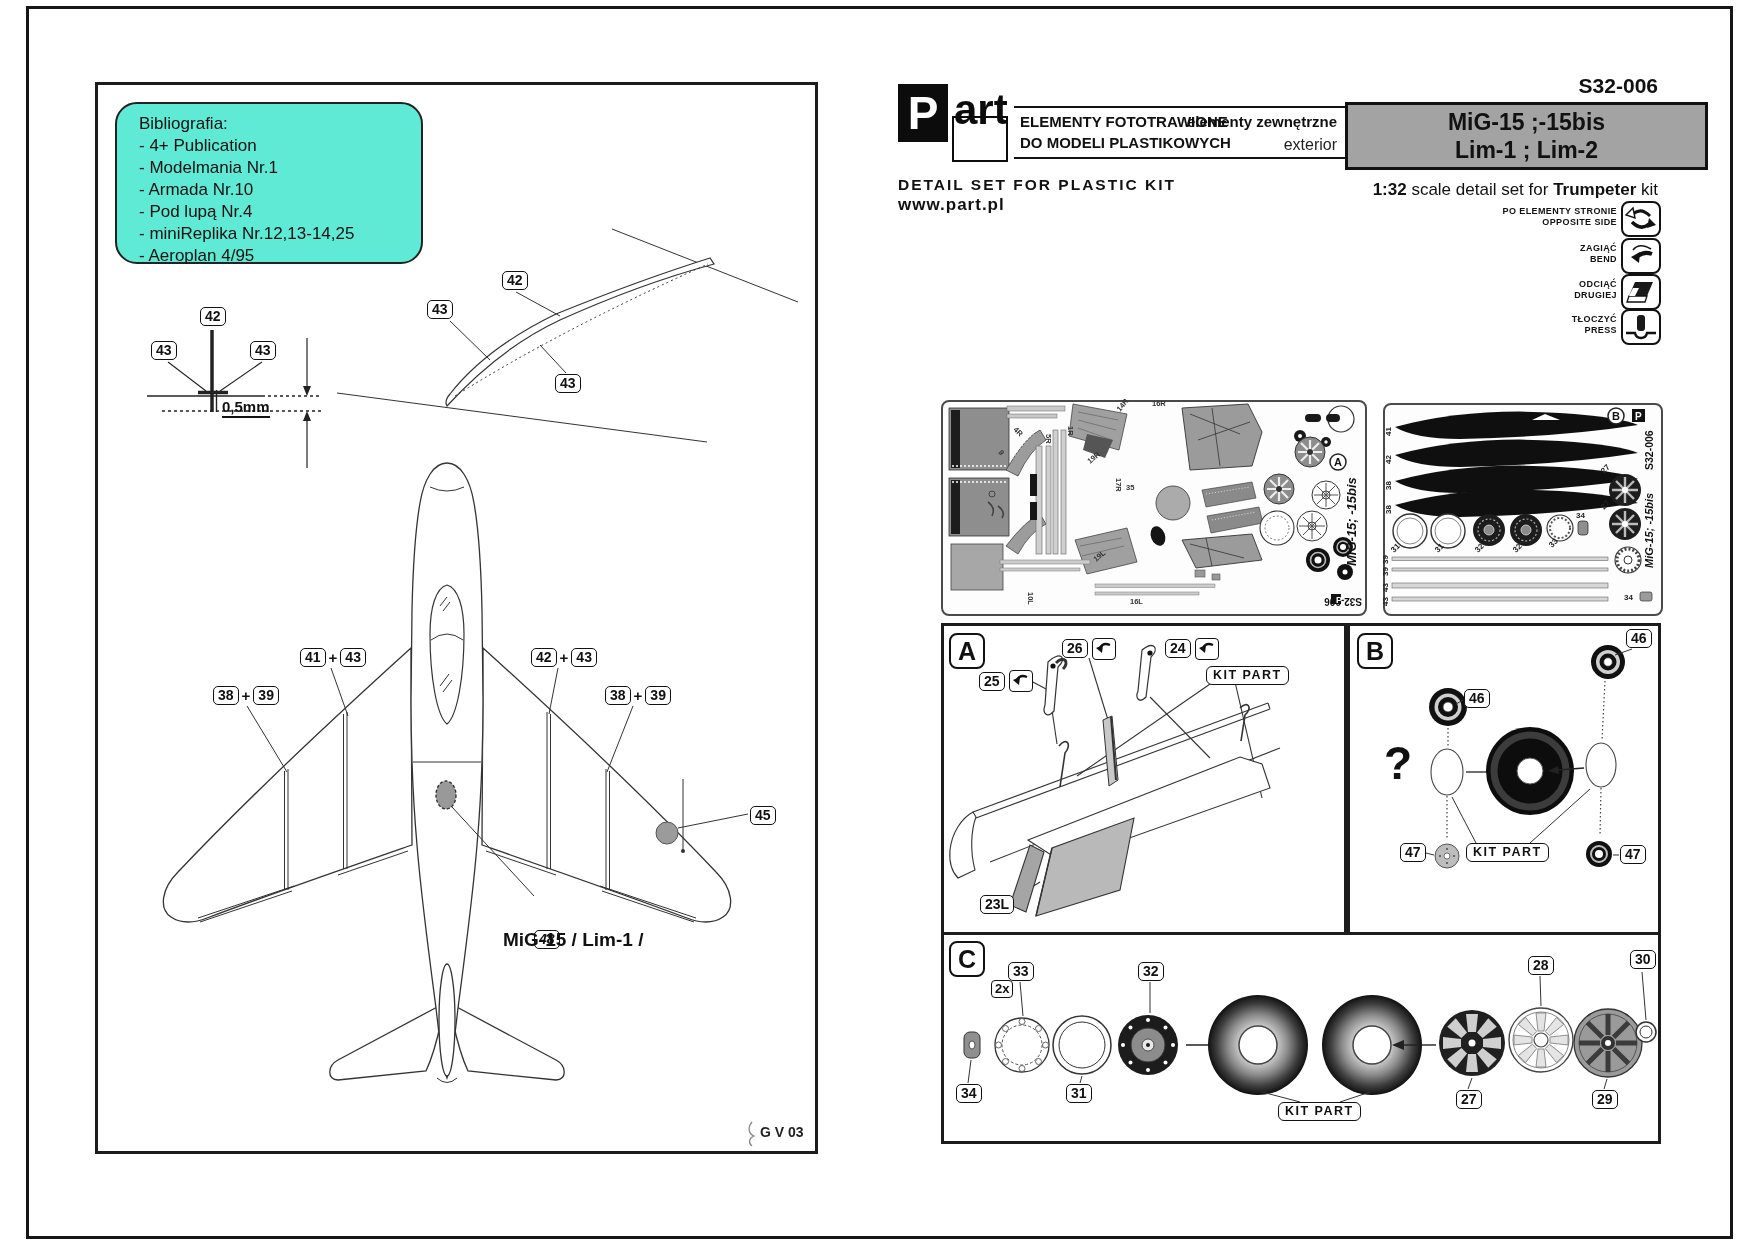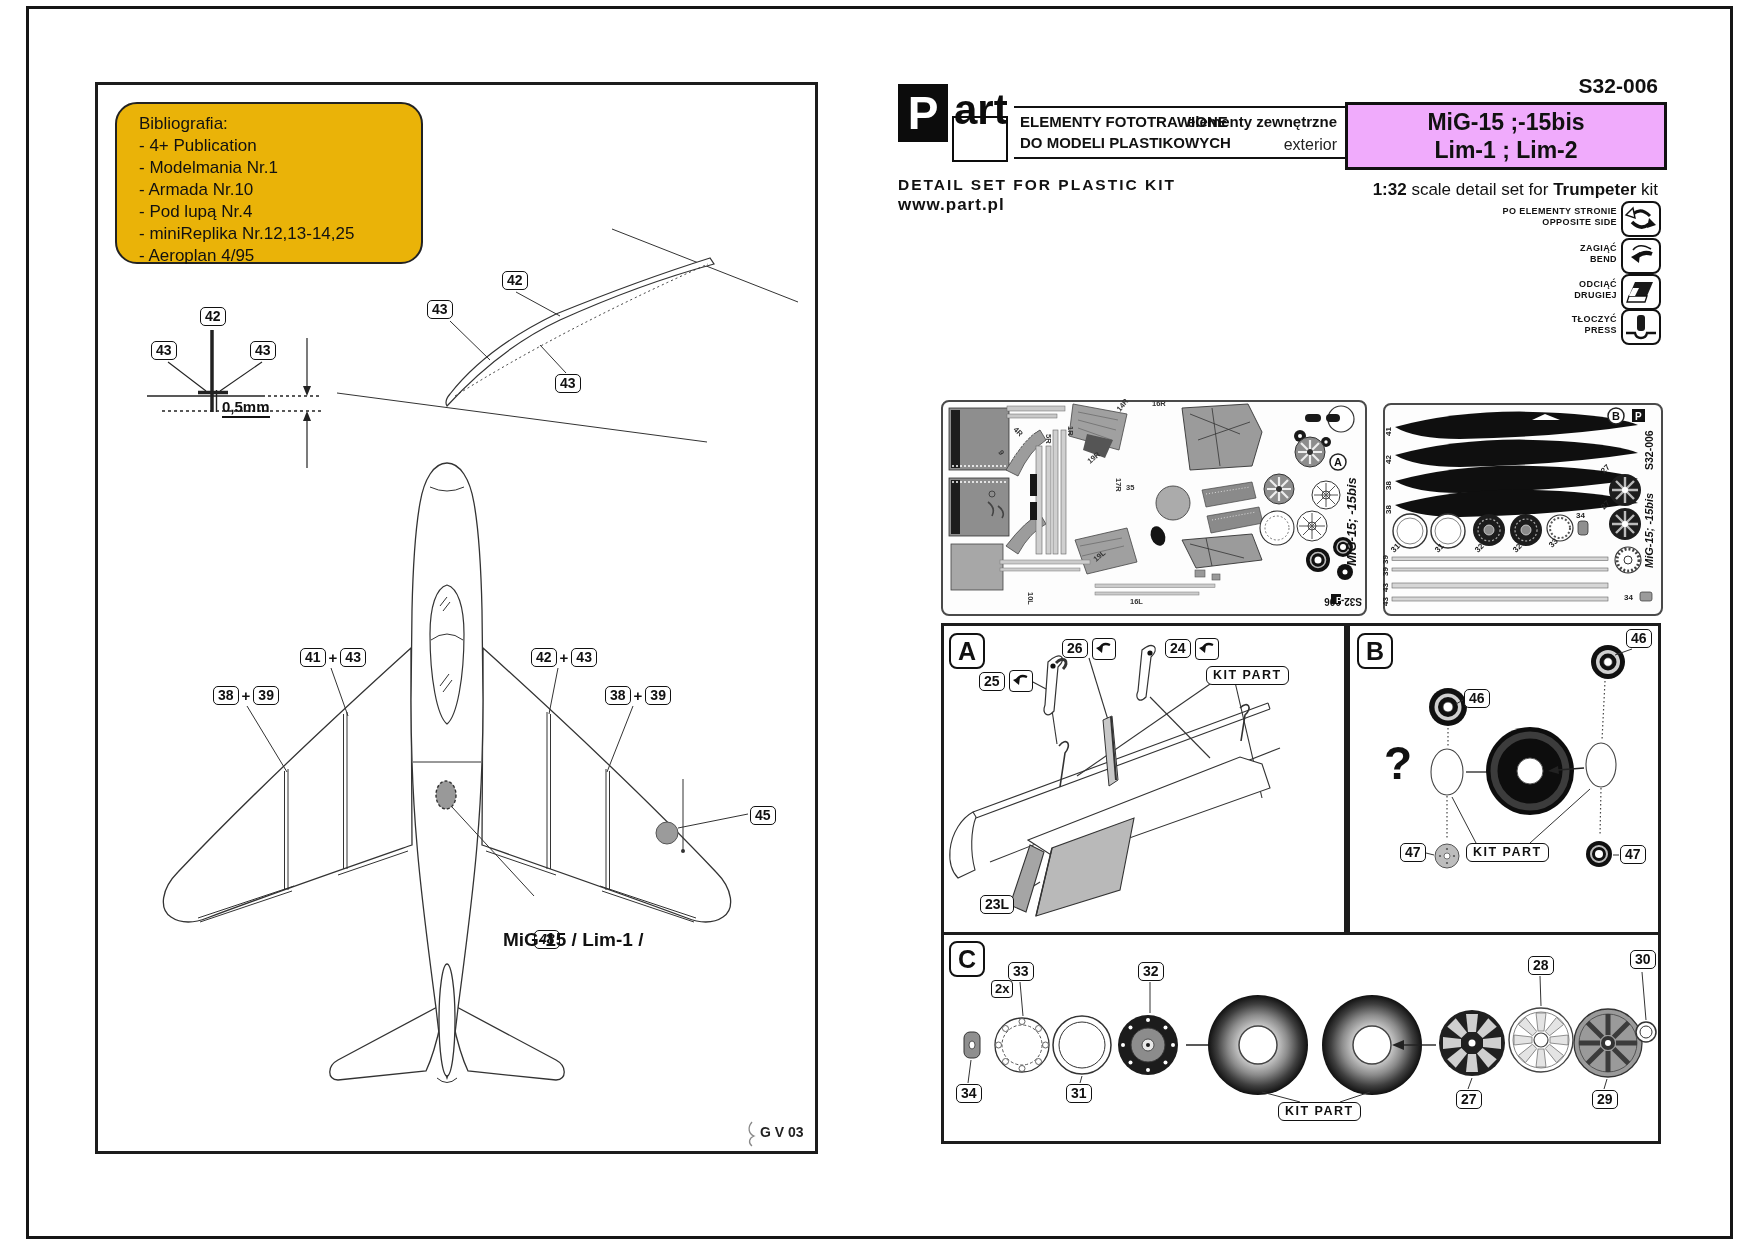--- a/index.html
+++ b/index.html
@@ -17,21 +17,21 @@
   .marker{position:absolute;border:2.6px solid #111;border-radius:8px;background:#fff;width:32px;height:32px;
        display:flex;align-items:center;justify-content:center;font-weight:bold;font-size:25px;z-index:6;}
   .kitpart{position:absolute;border:1.8px solid #111;border-radius:6px;background:#fff;font-weight:bold;
        font-size:12.5px;line-height:15px;letter-spacing:1.5px;padding:1px 6px;z-index:6;white-space:nowrap;}
   .x2box{position:absolute;border:1.7px solid #111;border-radius:4px;background:#fff;font-weight:bold;
        font-size:13px;line-height:16px;padding:0 3px;z-index:6;}
   .bendmini{position:absolute;width:22px;height:20px;border:1.6px solid #111;border-radius:4px;background:#fff;z-index:6;}
   .legend-row-text{position:absolute;text-align:right;font-weight:bold;font-size:9px;line-height:11px;letter-spacing:.4px;z-index:6;}
   .legend-icon{position:absolute;width:36px;height:32px;border:2px solid #111;border-radius:8px;background:#fff;z-index:6;}
   .biblio{position:absolute;left:115px;top:102px;width:308px;height:162px;border:2.4px solid #222;
-       border-radius:22px;background:#eab308;padding:9px 0 0 22px;box-sizing:border-box;
+       border-radius:22px;background:#5eead4;padding:9px 0 0 22px;box-sizing:border-box;
        font-size:17px;line-height:22px;z-index:6;}
   .hdr-rule{position:absolute;height:0;border-top:2.2px solid #111;z-index:4;}
   svg text{font-family:"Liberation Sans",sans-serif;}
 </style>
 </head>
 <body>
 
 <div class="page">
 
   <div class="abs border-frame" style="left:26px;top:6px;width:1701px;height:1227px;"></div>
@@ -524,21 +524,21 @@
 
   <div class="hdr-rule" style="left:1014px;top:106px;width:331px;"></div>
   <div class="hdr-rule" style="left:1014px;top:157px;width:331px;"></div>
   <div class="abs" style="left:1020px;top:113px;font-weight:bold;font-size:15px;z-index:6;">ELEMENTY FOTOTRAWIONE</div>
   <div class="abs" style="left:1020px;top:134px;font-weight:bold;font-size:15px;z-index:6;">DO MODELI PLASTIKOWYCH</div>
   <div class="abs" style="right:416px;top:113px;font-weight:bold;font-size:15px;z-index:6;">elementy zewnętrzne</div>
   <div class="abs" style="right:416px;top:136px;font-size:16px;color:#222;z-index:6;">exterior</div>
 
   <div class="abs" style="right:95px;top:74px;font-weight:bold;font-size:21px;z-index:6;">S32-006</div>
 
-  <div class="abs" style="left:1345px;top:102px;width:322px;height:68px;border:3px solid #111;box-sizing:border-box;display:flex;flex-direction:column;align-items:center;justify-content:center;z-index:6;background:#f0abfc;">
+  <div class="abs" style="left:1345px;top:102px;width:363px;height:68px;border:3px solid #111;box-sizing:border-box;display:flex;flex-direction:column;align-items:center;justify-content:center;z-index:6;background:#a3a3a3;">
     <div style="font-weight:bold;font-size:23px;line-height:28px;">MiG-15 ;-15bis</div>
     <div style="font-weight:bold;font-size:23px;line-height:28px;">Lim-1 ; Lim-2</div>
   </div>
 
   <div class="abs" style="left:898px;top:176px;font-weight:bold;font-size:15.5px;letter-spacing:2px;z-index:6;">DETAIL SET FOR PLASTIC KIT</div>
   <div class="abs" style="left:898px;top:195px;font-weight:bold;font-size:17px;letter-spacing:1px;z-index:6;">www.part.pl</div>
 
   <div class="abs" style="right:95px;top:180px;font-size:17px;z-index:6;white-space:nowrap;">
     <span style="font-weight:bold;">1:32</span><span style="white-space:pre;"> scale detail set for </span><span style="font-weight:bold;">Trumpeter</span><span style="white-space:pre;"> kit</span>
   </div>

